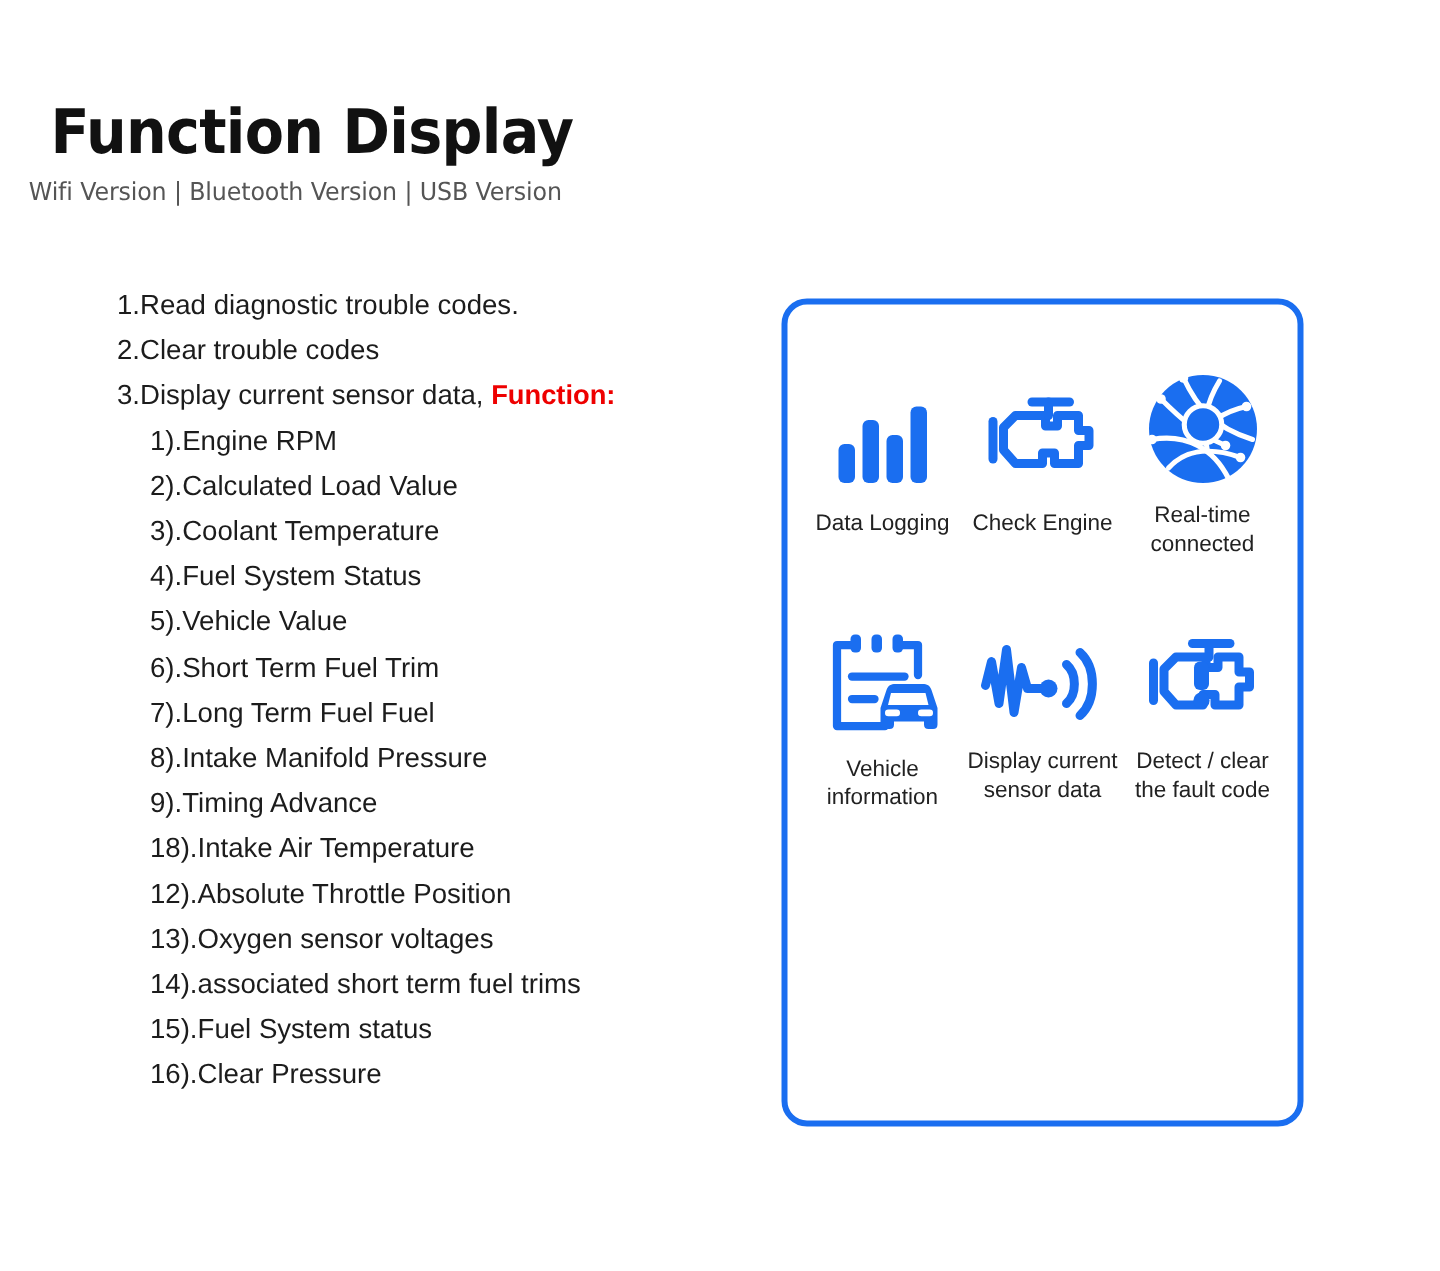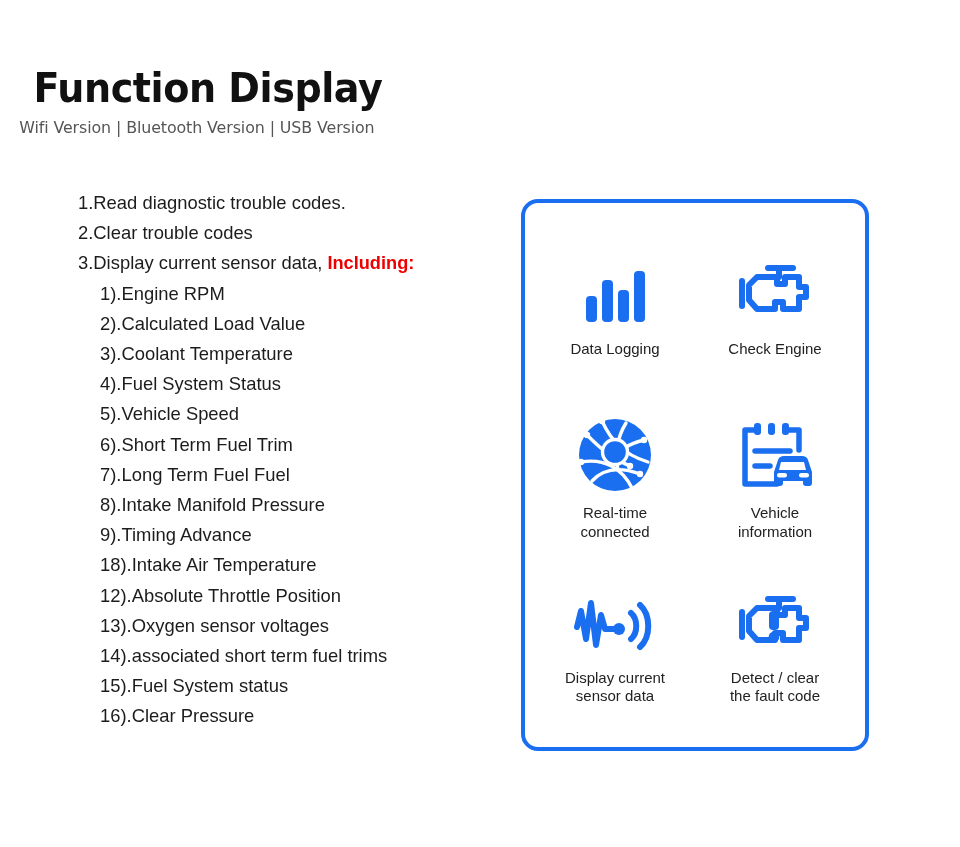--- a/index.html
+++ b/index.html
@@ -84,21 +84,21 @@
     border-radius: 17px;
     background: #ffffff;
   }
   .icon-grid {
     position: absolute;
     left: 0;
     top: 0;
     width: 100%;
     height: 100%;
     display: grid;
-    grid-template-columns: 1fr 1fr;
+    grid-template-columns: 1fr 1fr 1fr;
     grid-template-rows: 1fr 1fr 1fr;
     padding: 22px 10px 14px 10px;
     box-sizing: border-box;
   }
   .icon-cell {
     display: flex;
     flex-direction: column;
     align-items: center;
     justify-content: center;
   }
@@ -138,37 +138,37 @@
 
   <div class="list-row level-1">
     <span class="marker">1.</span><span>Read diagnostic trouble codes.</span>
   </div>
 
   <div class="list-row level-1">
     <span class="marker">2.</span><span>Clear trouble codes</span>
   </div>
 
   <div class="list-row level-1">
-    <span class="marker">3.</span><span>Display current sensor data, </span><span class="including">Including:</span>
+    <span class="marker">3.</span><span>Display current sensor data, </span><span class="including">Function:</span>
   </div>
 
   <div class="list-row level-2">
     <span class="marker">1).</span><span>Engine RPM</span>
   </div>
   <div class="list-row level-2">
     <span class="marker">2).</span><span>Calculated Load Value</span>
   </div>
   <div class="list-row level-2">
     <span class="marker">3).</span><span>Coolant Temperature</span>
   </div>
   <div class="list-row level-2">
     <span class="marker">4).</span><span>Fuel System Status</span>
   </div>
   <div class="list-row level-2">
-    <span class="marker">5).</span><span>Vehicle Speed</span>
+    <span class="marker">5).</span><span>Vehicle Value</span>
   </div>
   <div class="list-row level-2">
     <span class="marker">6).</span><span>Short Term Fuel Trim</span>
   </div>
   <div class="list-row level-2">
     <span class="marker">7).</span><span>Long Term Fuel Fuel</span>
   </div>
   <div class="list-row level-2">
     <span class="marker">8).</span><span>Intake Manifold Pressure</span>
   </div>

